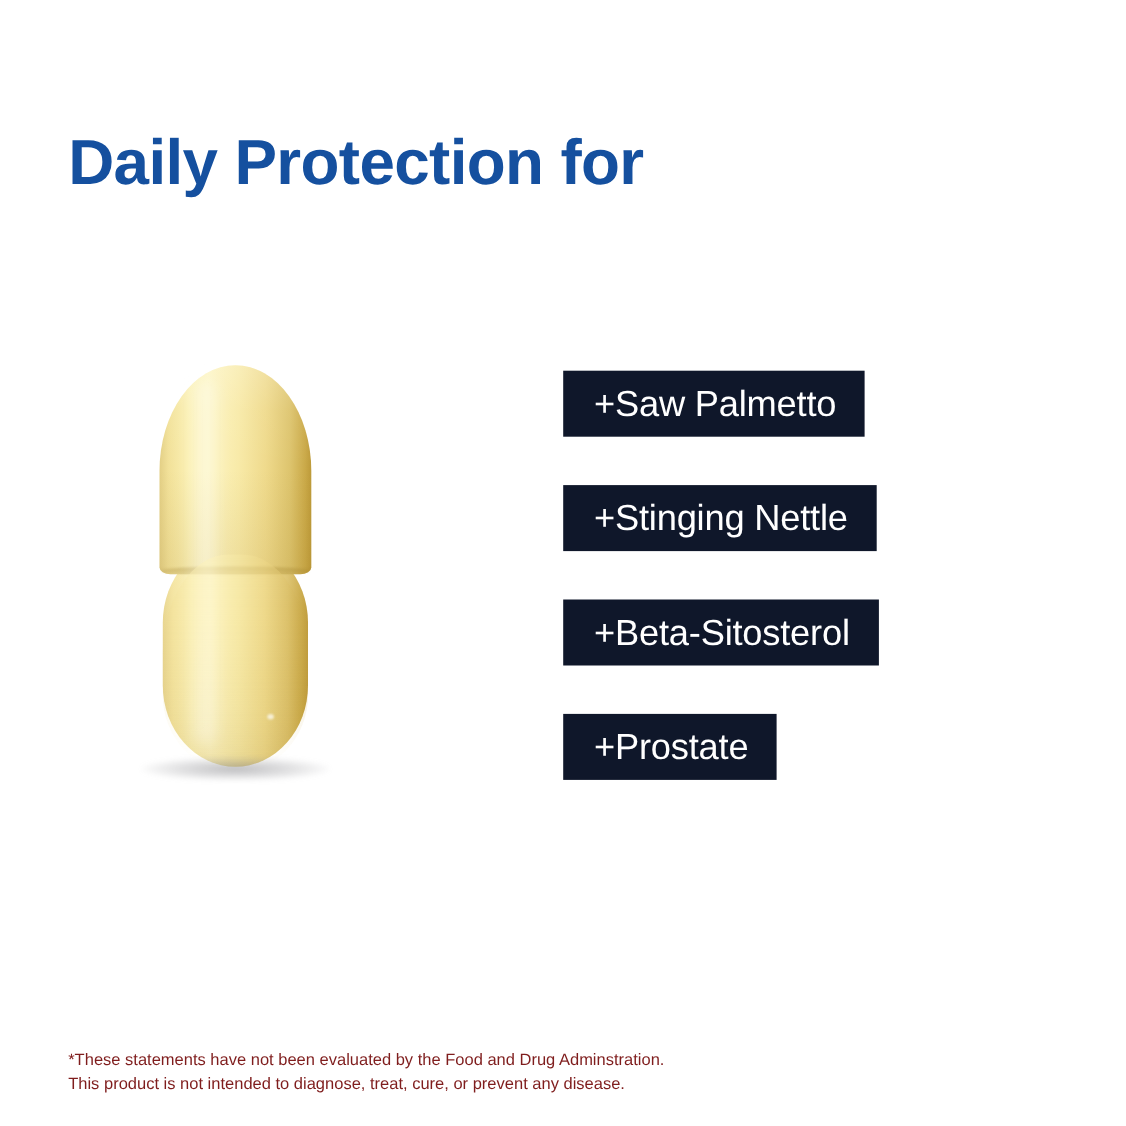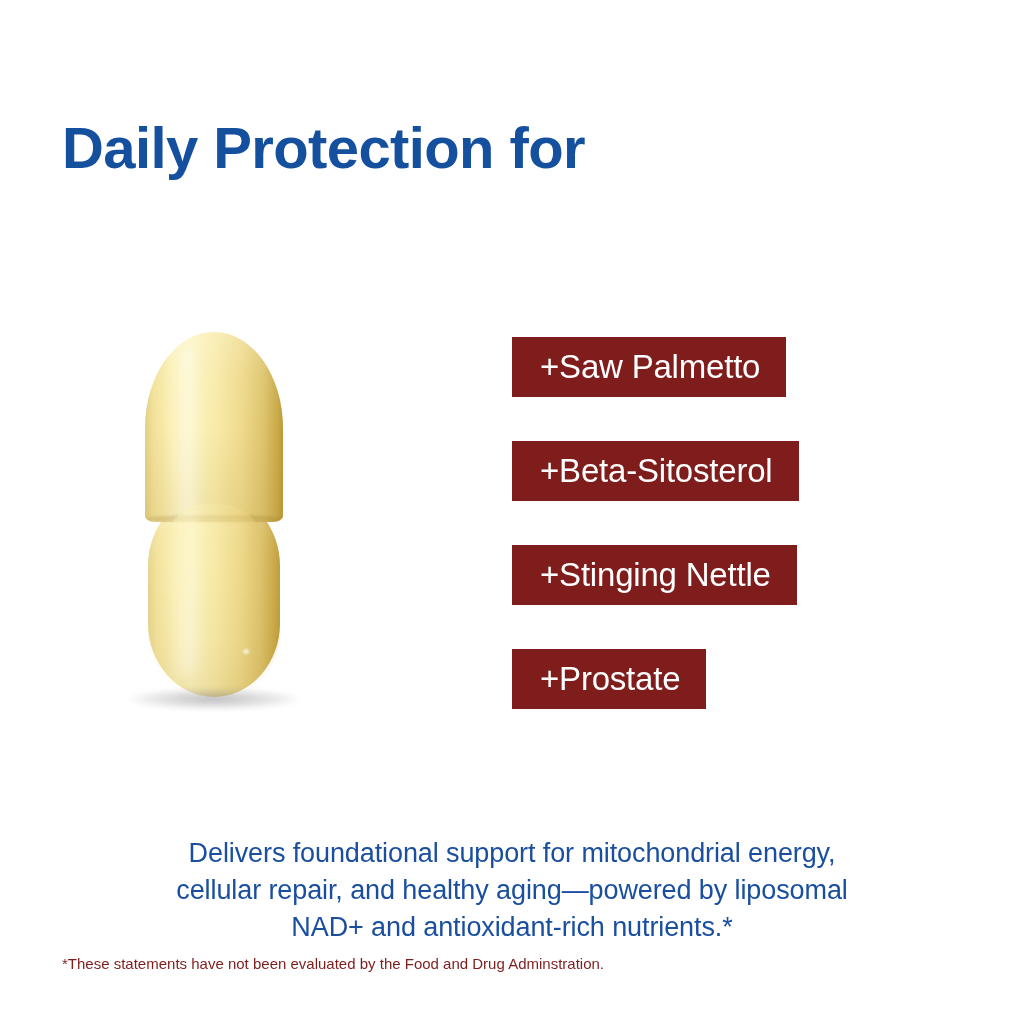--- a/index.html
+++ b/index.html
@@ -208,21 +208,21 @@
 
   
   .badges {
     position: absolute;
     left: 512px;
     top: 337px;
     width: 420px;
   }
   .badge {
     display: inline-block;
-    background: #7f1d1d;
+    background: #0f172a;
     color: #ffffff;
     font-family: "Liberation Sans", sans-serif;
     font-size: 33px;
     font-weight: normal;
     line-height: 60px;
     height: 60px;
     padding: 0 26px 0 28px;
     letter-spacing: -0.2px;
     white-space: nowrap;
     box-sizing: border-box;
@@ -293,33 +293,29 @@
     <div class="capsule-reflection">
       <div class="refl-shape"></div>
     </div>
   </div>
 
   <div class="badges">
     <div class="badge-row">
       <span class="badge">+Saw Palmetto</span>
     </div>
     <div class="badge-row">
+      <span class="badge">+Stinging Nettle</span>
+    </div>
+    <div class="badge-row">
       <span class="badge">+Beta-Sitosterol</span>
-    </div>
-    <div class="badge-row">
-      <span class="badge">+Stinging Nettle</span>
     </div>
     <div class="badge-row">
       <span class="badge">+Prostate</span>
     </div>
   </div>
 
-  <p class="body-copy">
-    <span class="bc-line">Delivers foundational support for mitochondrial energy,</span>
-    <span class="bc-line">cellular repair, and healthy aging—powered by liposomal</span>
-    <span class="bc-line">NAD+ and antioxidant-rich nutrients.*</span>
-  </p>
 
   <p class="disclaimer">
     <span class="dc-line">*These statements have not been evaluated by the Food and Drug Adminstration.</span>
+    <span class="dc-line">This product is not intended to diagnose, treat, cure, or prevent any disease.</span>
   </p>
 
 </div>
 
 </body></html>

